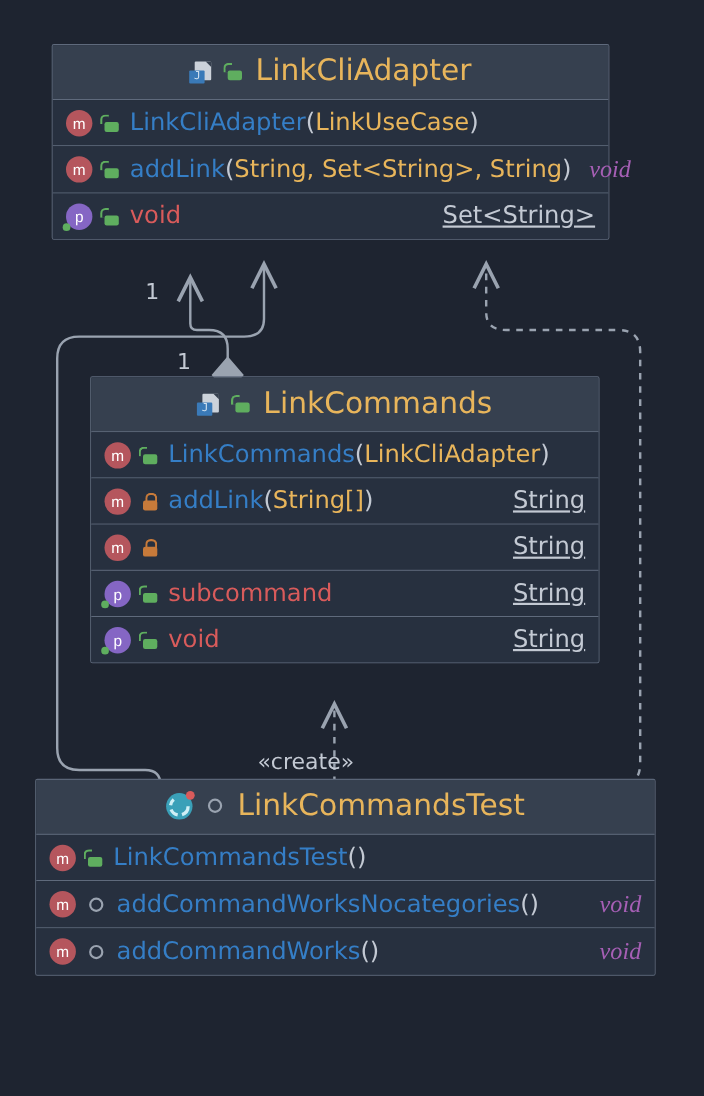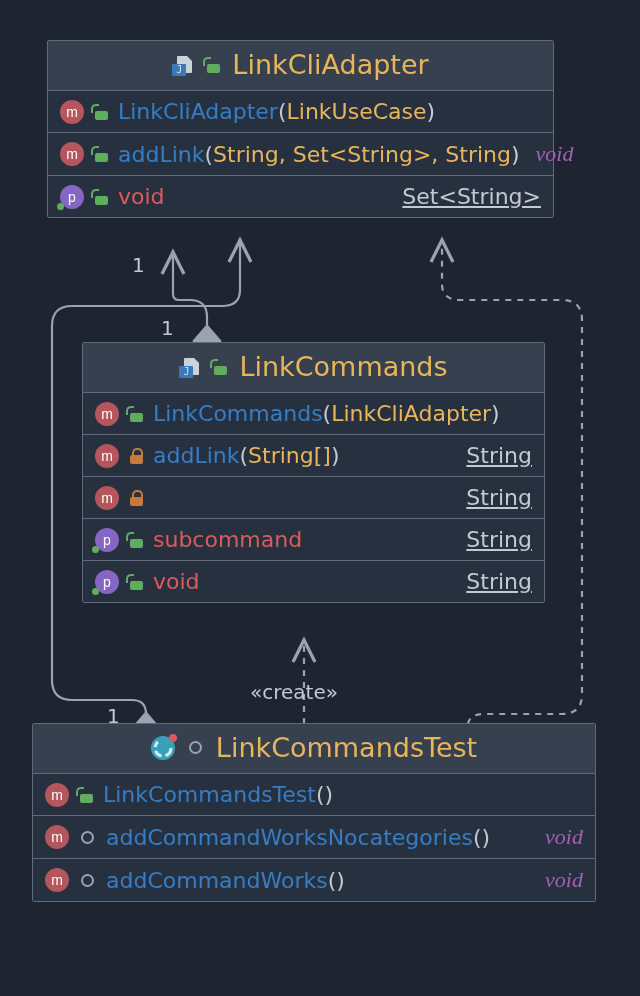--- a/index.html
+++ b/index.html
@@ -76,21 +76,21 @@
   <path d="M 146 728 L 146 714 Q 146 700 132 700 L 72 700 Q 52 700 52 680 L 52 326 Q 52 306 72 306 L 222 306 Q 240 306 240 290 L 240 240" fill="none" stroke="#9aa3b0" stroke-width="2.2" marker-start="url(#diamond)" marker-end="url(#arrow)"></path>
 
   <path d="M 304 748 L 304 640" fill="none" stroke="#9aa3b0" stroke-width="2.2" stroke-dasharray="6 6" marker-end="url(#arrow)"></path>
 
   <path d="M 467 748 L 467 730 Q 467 714 483 714 L 562 714 Q 582 714 582 694 L 582 320 Q 582 300 562 300 L 460 300 Q 442 300 442 284 L 442 240" fill="none" stroke="#9aa3b0" stroke-width="2.2" stroke-dasharray="6 6" marker-end="url(#arrow)"></path>
 </svg>
 
 <div class="label" style="left:132px;top:253px;">1</div>
 <div class="label" style="left:161px;top:316px;">1</div>
 <div class="label" style="left:107px;top:704px;">1</div>
-<div class="label" style="left:250px;top:680px;">«create»</div>
+<div class="label" style="left:234px;top:680px;">«create»</div>
 
 <div class="class-box" style="left:47px;top:40px;width:505px;">
   <div class="class-head">
     <span class="j-file">
           <span class="page"></span>
           <span class="jbox">J</span>
         </span>
     <span class="tiny-icon">
           <span class="lock open green"></span>
         </span>
@@ -173,21 +173,21 @@
     <span class="badge p">p<span class="p-dot"></span></span>
     <span class="tiny-icon">
           <span class="lock open green"></span>
         </span>
     <span class="p-name">void</span>
     <span class="grow"></span>
     <span class="rt">String</span>
   </div>
 </div>
 
-<div class="class-box" style="left:32px;top:723px;width:562px;">
+<div class="class-box" style="left:32px;top:708px;width:562px;">
   <div class="class-head">
     <span class="badge c" style="position:relative;">
       <svg viewBox="0 0 24 24" width="24" height="24" style="position:absolute;inset:0;">
             <circle cx="12" cy="12" r="8" fill="none" stroke="#cfeff5" stroke-width="3" stroke-dasharray="10 4 8 4 6 30"></circle>
           </svg>
       <span style="position:absolute;right:-2px;top:-2px;width:8px;height:8px;border-radius:50%;background:#d95b5b;"></span>
     </span>
     <span class="dot-gray"></span>
     <span class="class-title">LinkCommandsTest</span>
   </div>

